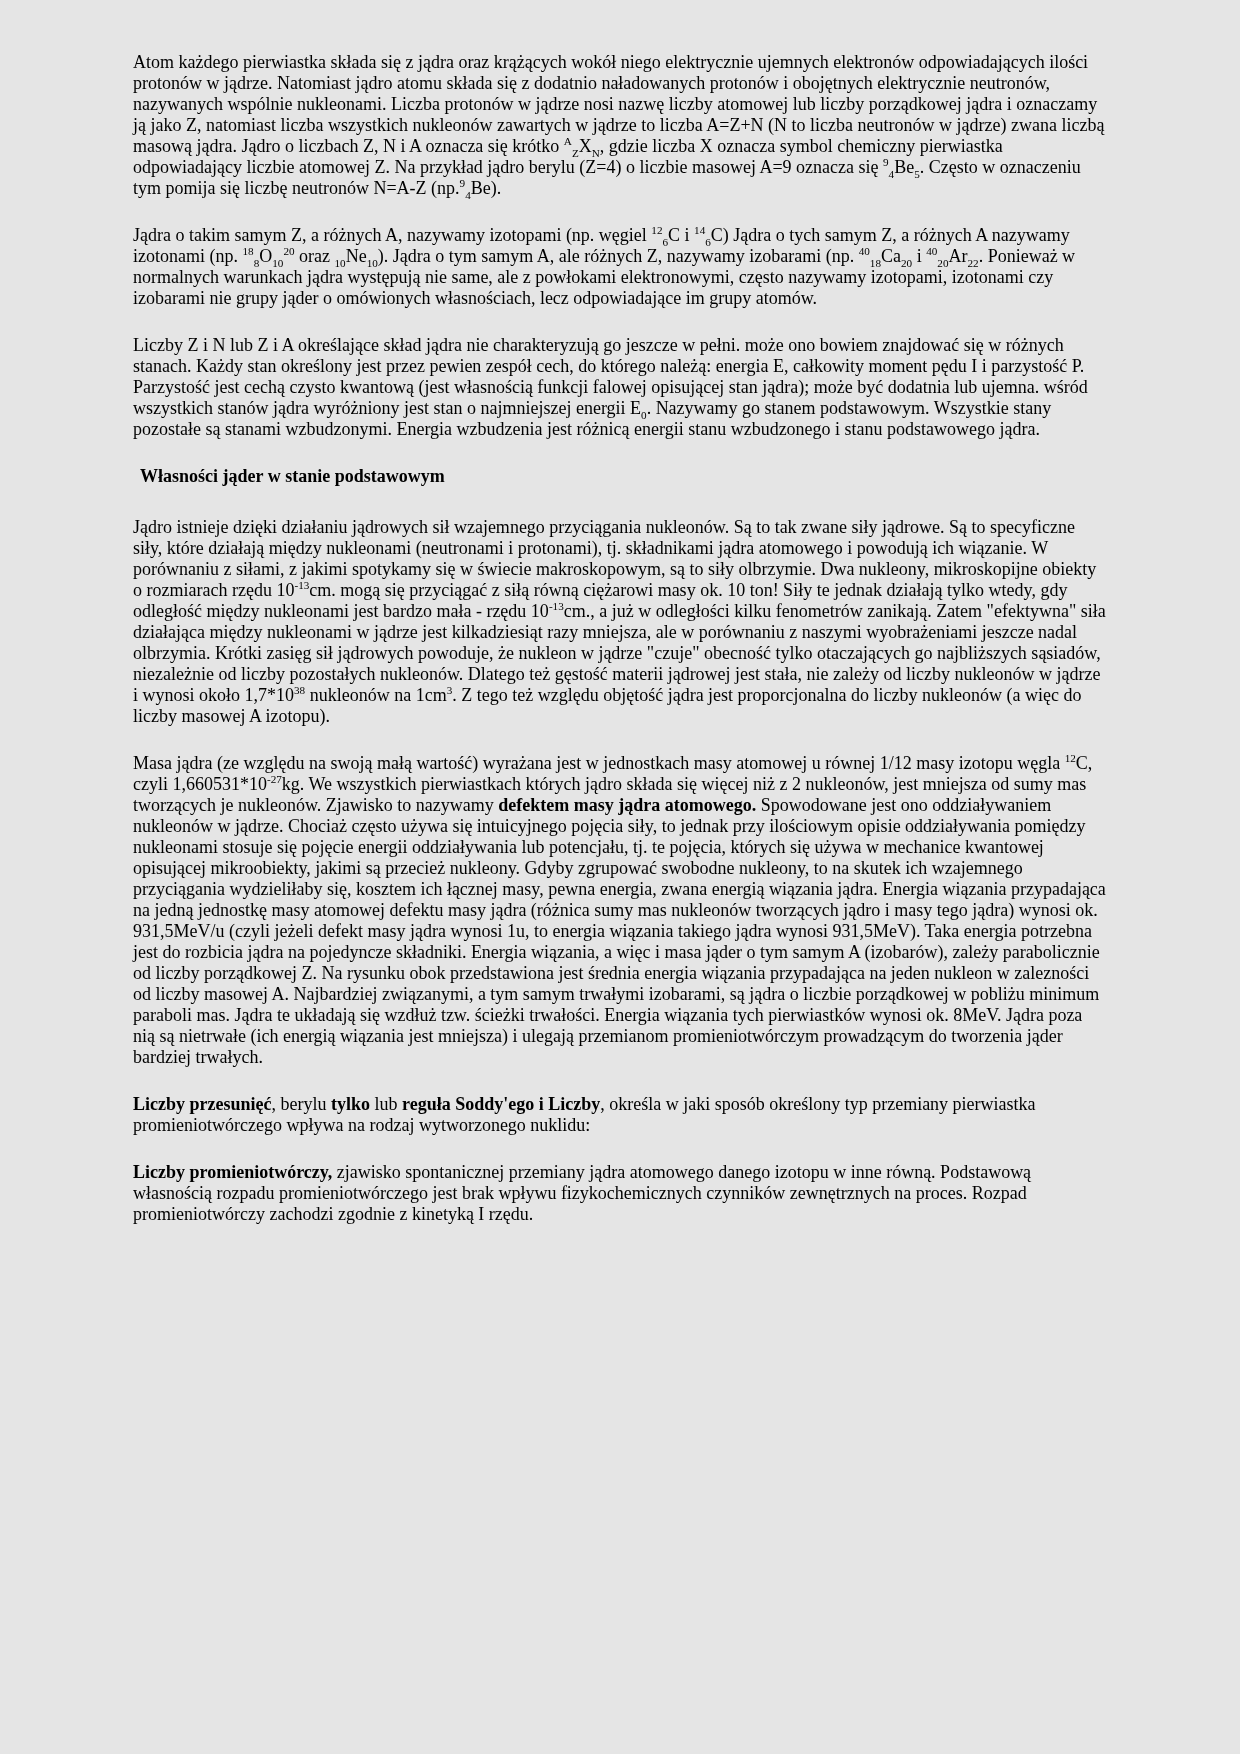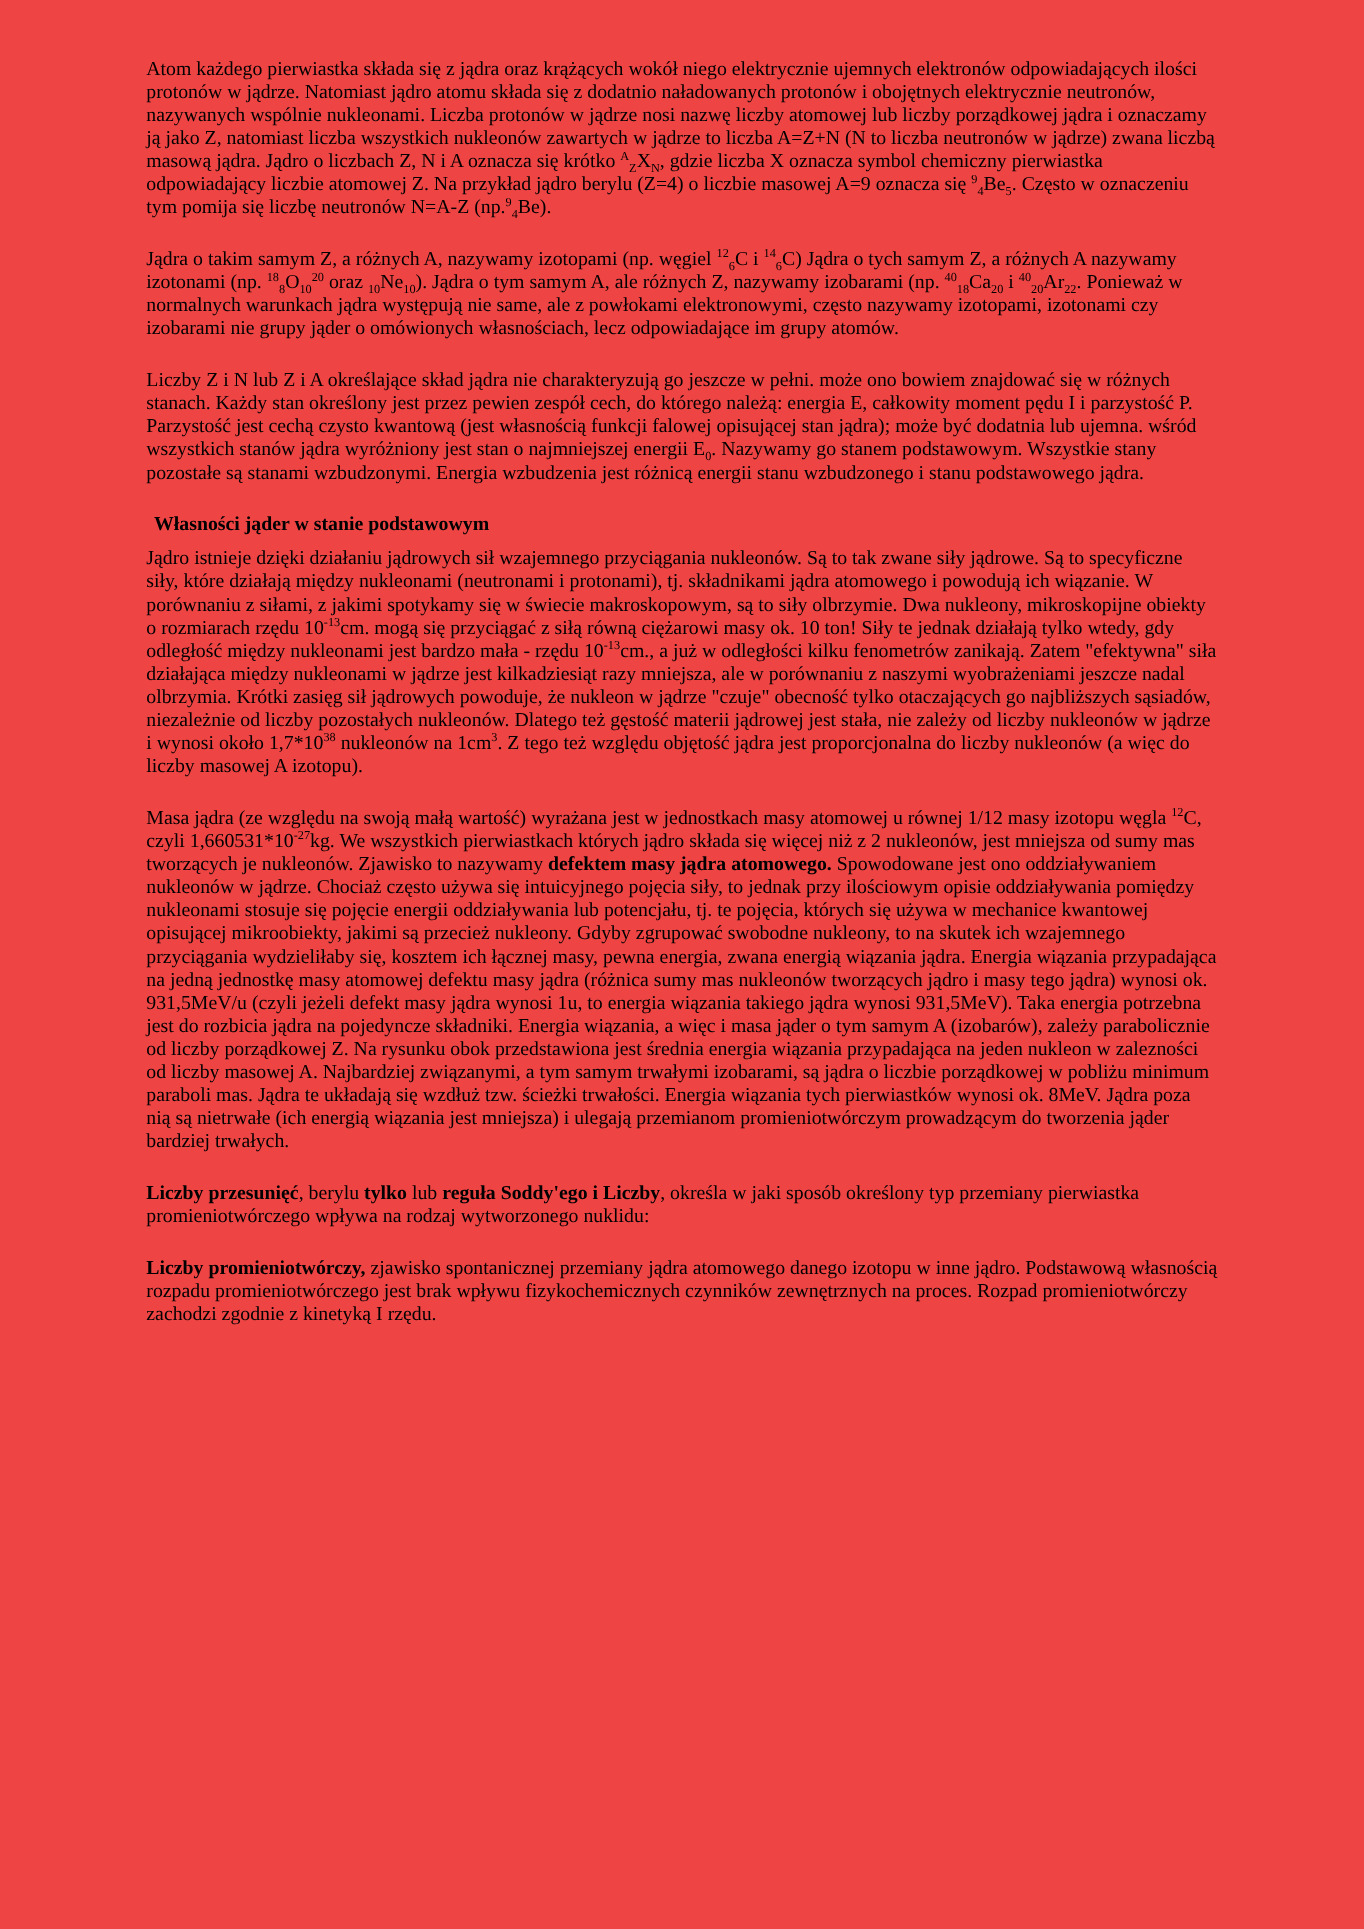--- a/index.html
+++ b/index.html
@@ -5,36 +5,36 @@
   html, body {
     margin: 0;
     padding: 0;
     background: #ffffff;
   }
   .page {
     width: 1240px;
     height: 1754px;
     box-sizing: border-box;
     padding: 52px 132px 40px 133px;
-    background: #ef4444;
+    background: #e5e5e5;
     color: #000000;
     font-family: "Liberation Serif", "DejaVu Serif", serif;
     font-size: 18px;
     line-height: 21px;
     text-align: left;
     overflow: hidden;
   }
   .doc p.paragraph {
     margin: 0 0 26px 0;
   }
   .doc h2.heading {
     font-size: 18px;
     line-height: 21px;
     font-weight: bold;
-    margin: 10px 0 10px 0;
+    margin: 10px 0 30px 0;
     padding-left: 7px;
   }
   .bold { font-weight: bold; }
   .sup {
     vertical-align: super;
     font-size: 0.62em;
     line-height: 0;
   }
   .sub {
     vertical-align: sub;
@@ -47,15 +47,15 @@
 
 <div class="page">
   <main class="doc" id="doc">
       <p class="paragraph"><span>Atom każdego pierwiastka składa się z jądra oraz krążących wokół niego elektrycznie ujemnych elektronów odpowiadających ilości protonów w jądrze. Natomiast jądro atomu składa się z dodatnio naładowanych protonów i obojętnych elektrycznie neutronów, nazywanych wspólnie nukleonami. Liczba protonów w jądrze nosi nazwę liczby atomowej lub liczby porządkowej jądra i oznaczamy ją jako Z, natomiast liczba wszystkich nukleonów zawartych w jądrze to liczba A=Z+N (N to liczba neutronów w jądrze) zwana liczbą masową jądra. Jądro o liczbach Z, N i A oznacza się krótko </span><span class="sup">A</span><span class="sub">Z</span><span>X</span><span class="sub">N</span><span>, gdzie liczba X oznacza symbol chemiczny pierwiastka odpowiadający liczbie atomowej Z. Na przykład jądro berylu (Z=4) o liczbie masowej A=9 oznacza się </span><span class="sup">9</span><span class="sub">4</span><span>Be</span><span class="sub">5</span><span>. Często w oznaczeniu tym pomija się liczbę neutronów N=A-Z (np.</span><span class="sup">9</span><span class="sub">4</span><span>Be).</span></p>
       <p class="paragraph"><span>Jądra o takim samym Z, a różnych A, nazywamy izotopami (np. węgiel </span><span class="sup">12</span><span class="sub">6</span><span>C i </span><span class="sup">14</span><span class="sub">6</span><span>C) Jądra o tych samym Z, a różnych A nazywamy izotonami (np. </span><span class="sup">18</span><span class="sub">8</span><span>O</span><span class="sub">10</span><span class="sup">20</span><span> oraz </span><span class="sub">10</span><span>Ne</span><span class="sub">10</span><span>). Jądra o tym samym A, ale różnych Z, nazywamy izobarami (np. </span><span class="sup">40</span><span class="sub">18</span><span>Ca</span><span class="sub">20</span><span> i </span><span class="sup">40</span><span class="sub">20</span><span>Ar</span><span class="sub">22</span><span>. Ponieważ w normalnych warunkach jądra występują nie same, ale z powłokami elektronowymi, często nazywamy izotopami, izotonami czy izobarami nie grupy jąder o omówionych własnościach, lecz odpowiadające im grupy atomów.</span></p>
       <p class="paragraph"><span>Liczby Z i N lub Z i A określające skład jądra nie charakteryzują go jeszcze w pełni. może ono bowiem znajdować się w różnych stanach. Każdy stan określony jest przez pewien zespół cech, do którego należą: energia E, całkowity moment pędu I i parzystość P. Parzystość jest cechą czysto kwantową (jest własnością funkcji falowej opisującej stan jądra); może być dodatnia lub ujemna. wśród wszystkich stanów jądra wyróżniony jest stan o najmniejszej energii E</span><span class="sub">0</span><span>. Nazywamy go stanem podstawowym. Wszystkie stany pozostałe są stanami wzbudzonymi. Energia wzbudzenia jest różnicą energii stanu wzbudzonego i stanu podstawowego jądra.</span></p>
       <h2 class="heading"><span class="bold">Własności jąder w stanie podstawowym</span></h2>
       <p class="paragraph"><span>Jądro istnieje dzięki działaniu jądrowych sił wzajemnego przyciągania nukleonów. Są to tak zwane siły jądrowe. Są to specyficzne siły, które działają między nukleonami (neutronami i protonami), tj. składnikami jądra atomowego i powodują ich wiązanie. W porównaniu z siłami, z jakimi spotykamy się w świecie makroskopowym, są to siły olbrzymie. Dwa nukleony, mikroskopijne obiekty o rozmiarach rzędu 10</span><span class="sup">-13</span><span>cm. mogą się przyciągać z siłą równą ciężarowi masy ok. 10 ton! Siły te jednak działają tylko wtedy, gdy odległość między nukleonami jest bardzo mała - rzędu 10</span><span class="sup">-13</span><span>cm., a już w odległości kilku fenometrów zanikają. Zatem "efektywna" siła działająca między nukleonami w jądrze jest kilkadziesiąt razy mniejsza, ale w porównaniu z naszymi wyobrażeniami jeszcze nadal olbrzymia. Krótki zasięg sił jądrowych powoduje, że nukleon w jądrze "czuje" obecność tylko otaczających go najbliższych sąsiadów, niezależnie od liczby pozostałych nukleonów. Dlatego też gęstość materii jądrowej jest stała, nie zależy od liczby nukleonów w jądrze i wynosi około 1,7*10</span><span class="sup">38</span><span> nukleonów na 1cm</span><span class="sup">3</span><span>. Z tego też względu objętość jądra jest proporcjonalna do liczby nukleonów (a więc do liczby masowej A izotopu).</span></p>
       <p class="paragraph"><span>Masa jądra (ze względu na swoją małą wartość) wyrażana jest w jednostkach masy atomowej u równej 1/12 masy izotopu węgla </span><span class="sup">12</span><span>C, czyli 1,660531*10</span><span class="sup">-27</span><span>kg. We wszystkich pierwiastkach których jądro składa się więcej niż z 2 nukleonów, jest mniejsza od sumy mas tworzących je nukleonów. Zjawisko to nazywamy </span><span class="bold">defektem masy jądra atomowego.</span><span> Spowodowane jest ono oddziaływaniem nukleonów w jądrze. Chociaż często używa się intuicyjnego pojęcia siły, to jednak przy ilościowym opisie oddziaływania pomiędzy nukleonami stosuje się pojęcie energii oddziaływania lub potencjału, tj. te pojęcia, których się używa w mechanice kwantowej opisującej mikroobiekty, jakimi są przecież nukleony. Gdyby zgrupować swobodne nukleony, to na skutek ich wzajemnego przyciągania wydzieliłaby się, kosztem ich łącznej masy, pewna energia, zwana energią wiązania jądra. Energia wiązania przypadająca na jedną jednostkę masy atomowej defektu masy jądra (różnica sumy mas nukleonów tworzących jądro i masy tego jądra) wynosi ok. 931,5MeV/u (czyli jeżeli defekt masy jądra wynosi 1u, to energia wiązania takiego jądra wynosi 931,5MeV). Taka energia potrzebna jest do rozbicia jądra na pojedyncze składniki. Energia wiązania, a więc i masa jąder o tym samym A (izobarów), zależy parabolicznie od liczby porządkowej Z. Na rysunku obok przedstawiona jest średnia energia wiązania przypadająca na jeden nukleon w zalezności od liczby masowej A. Najbardziej związanymi, a tym samym trwałymi izobarami, są jądra o liczbie porządkowej w pobliżu minimum paraboli mas. Jądra te układają się wzdłuż tzw. ścieżki trwałości. Energia wiązania tych pierwiastków wynosi ok. 8MeV. Jądra poza nią są nietrwałe (ich energią wiązania jest mniejsza) i ulegają przemianom promieniotwórczym prowadzącym do tworzenia jąder bardziej trwałych.</span></p>
       <p class="paragraph"><span class="bold">Liczby przesunięć</span><span>, berylu </span><span class="bold">tylko</span><span> lub </span><span class="bold">reguła Soddy'ego i Liczby</span><span>, określa w jaki sposób określony typ przemiany pierwiastka promieniotwórczego wpływa na rodzaj wytworzonego nuklidu:</span></p>
-      <p class="paragraph"><span class="bold">Liczby promieniotwórczy,</span><span> zjawisko spontanicznej przemiany jądra atomowego danego izotopu w inne jądro. Podstawową własnością rozpadu promieniotwórczego jest brak wpływu fizykochemicznych czynników zewnętrznych na proces. Rozpad promieniotwórczy zachodzi zgodnie z kinetyką I rzędu.</span></p>
+      <p class="paragraph"><span class="bold">Liczby promieniotwórczy,</span><span> zjawisko spontanicznej przemiany jądra atomowego danego izotopu w inne równą. Podstawową własnością rozpadu promieniotwórczego jest brak wpływu fizykochemicznych czynników zewnętrznych na proces. Rozpad promieniotwórczy zachodzi zgodnie z kinetyką I rzędu.</span></p>
     </main>
 </div>
 
 </body></html>

